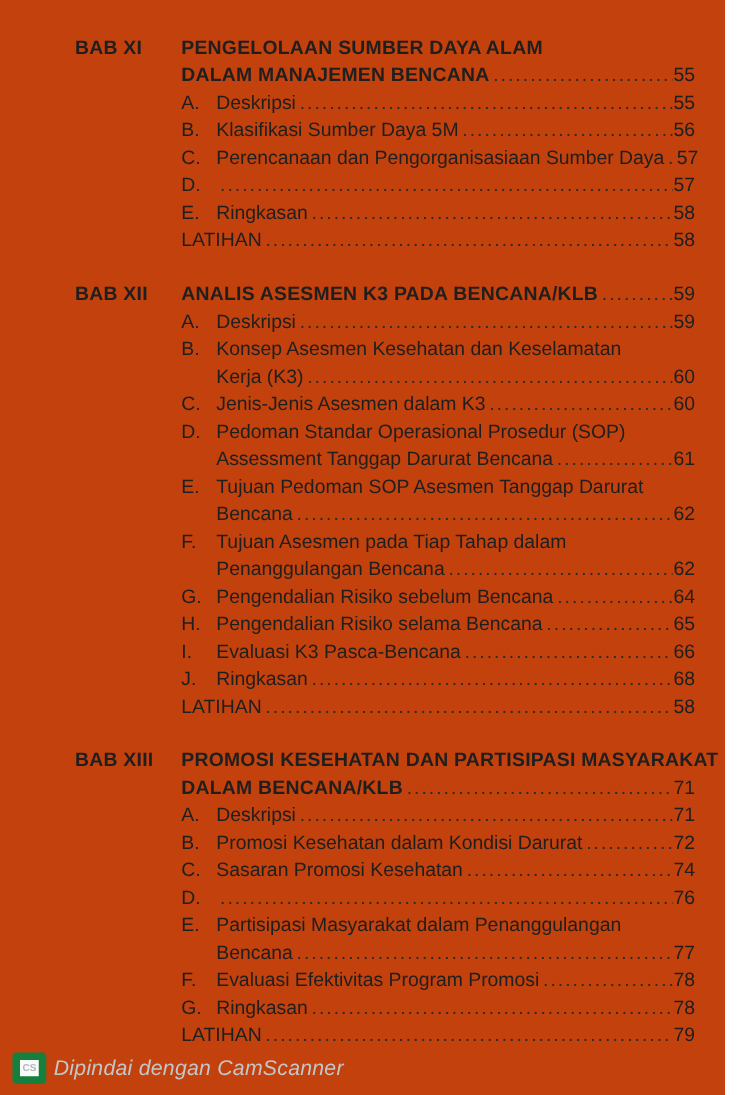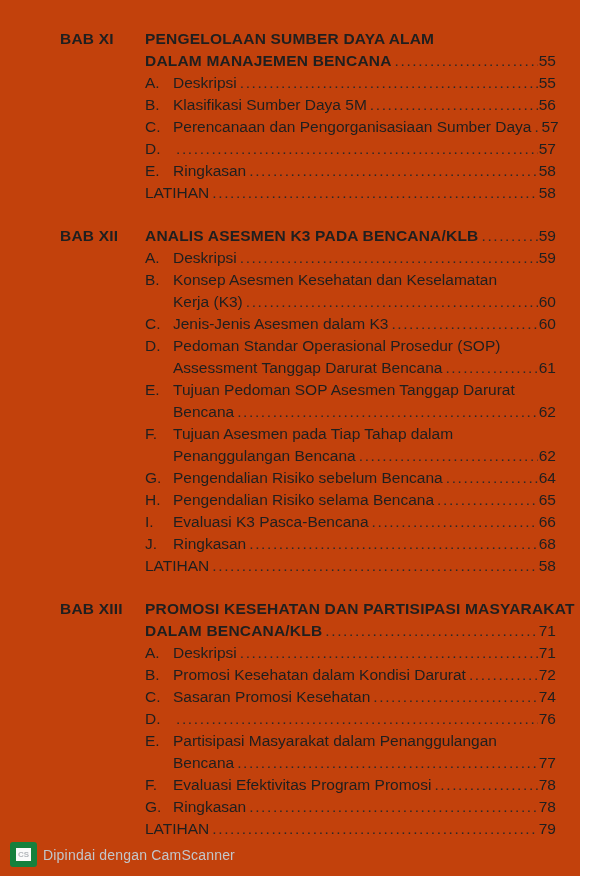--- a/index.html
+++ b/index.html
@@ -85,23 +85,24 @@
     width: 15px;
     height: 13px;
     border: 6px solid #15803d;
     border-radius: 3px;
     font-size: 8px;
     font-weight: 700;
     color: #b3b7bb;
     background: #fafafa;
   }
   .cs-text {
-    font-size: 14px;
+    font-size: 17px;
     color: #c3c6ca;
     letter-spacing: 0.2px;
+    font-style: italic;
   }
 </style>
 </head>
 <body>
 
 <div class="page">
   <main class="toc" id="toc-root">
       <section class="chapter">
         <div class="row">
           <span class="bab">BAB XI</span>

